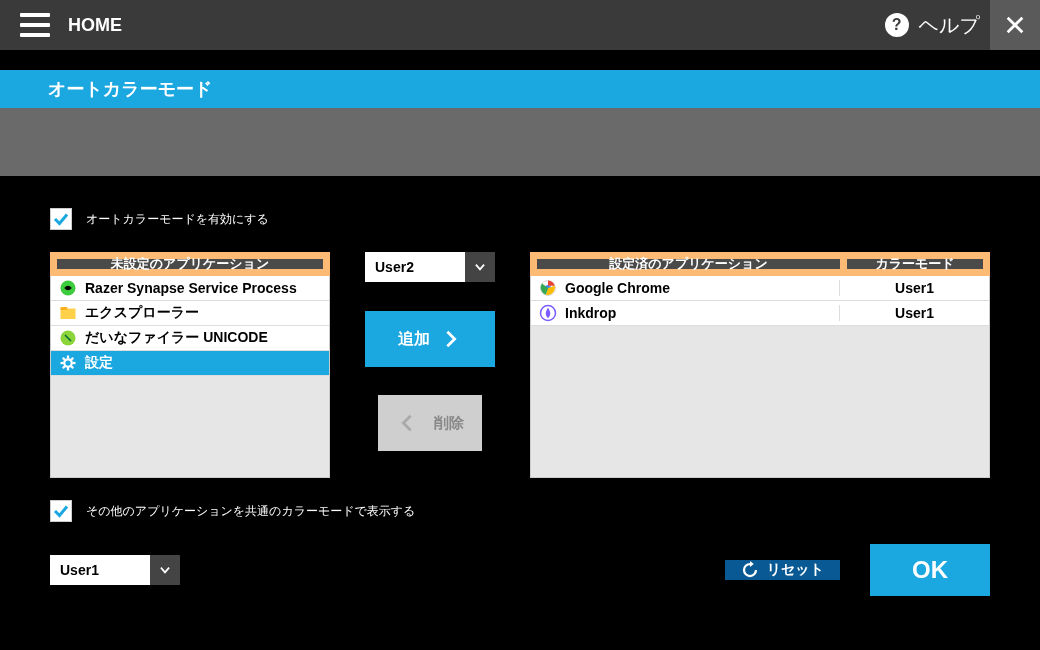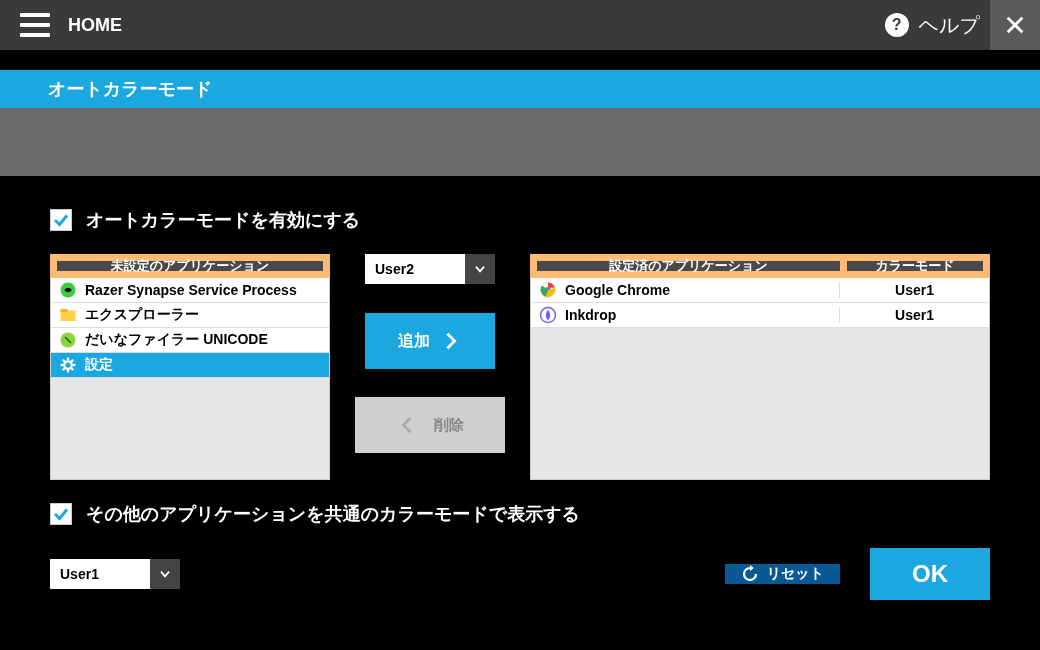--- a/index.html
+++ b/index.html
@@ -44,21 +44,21 @@
   .greyband { height:68px; background:#6a6a6a; }
 
   .content { padding: 32px 50px 0 50px; }
 
   .checkbox-row { display:flex; align-items:center; gap:14px; margin-bottom:22px;}
   .chk {
     width:22px; height:22px; background:#fff; border:1px solid #ccc;
     display:flex; align-items:center; justify-content:center;
   }
   .chk svg { width:18px; height:18px; }
-  .checkbox-row .label { font-size:18px; font-weight:bold; }
+  .checkbox-row .label { font-size:12px; font-weight:normal; }
 
   .columns { display:flex; gap:0; align-items:flex-start; }
   .leftlist { width:280px; }
   .th {
     background:#4a4a4a; color:#fff; font-weight:bold;
     height:24px; display:flex; align-items:center; justify-content:center;
     border:7px solid #fdba74; font-size:13px;
   }
   .listbox {
     background:#e6e6e6; height:202px; border:1px solid #ccc; border-top:none;
@@ -84,21 +84,21 @@
   }
   .dropdown .arr svg { width:14px; height:14px; }
   .btn-add {
     margin-top:29px; width:130px; height:56px;
     background:#1ba7e0; color:#fff; font-size:16px; font-weight:bold;
     display:flex; align-items:center; justify-content:center; gap:10px;
     cursor:pointer;
   }
   .btn-add svg { width:22px; height:22px; }
   .btn-remove {
-    margin-top:28px; width:150px; height:56px;
+    margin-top:28px; width:104px; height:56px;
     background:#cfcfcf; color:#888; font-size:15px; font-weight:bold;
     display:flex; align-items:center; justify-content:center; gap:16px;
   }
   .btn-remove svg { width:22px; height:22px; }
 
   .rightlist { flex:1; }
   .rightheader { display:flex;border-radius:7px; }
   .rightheader .th.app { flex:1; border-right:none;}
   .rightheader .th.mode { width:150px; }
   .rlistbox {

